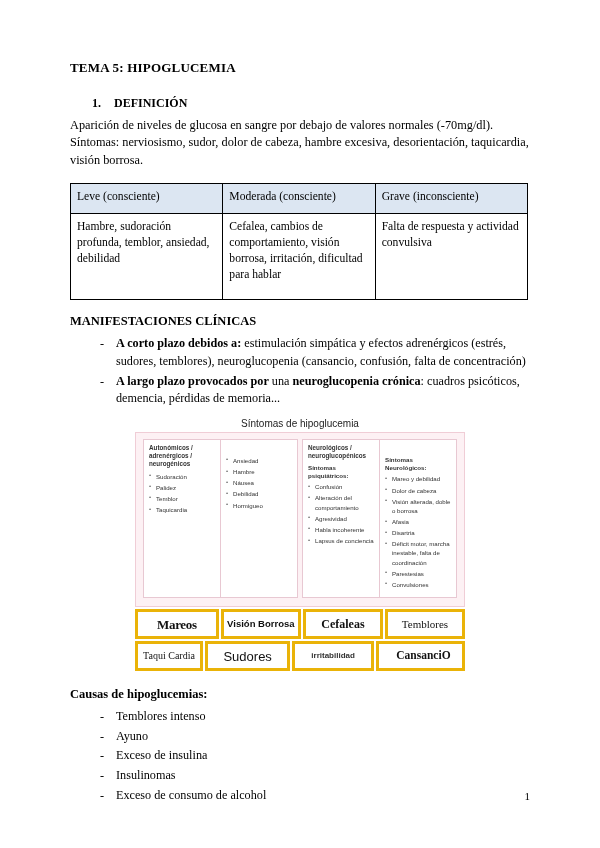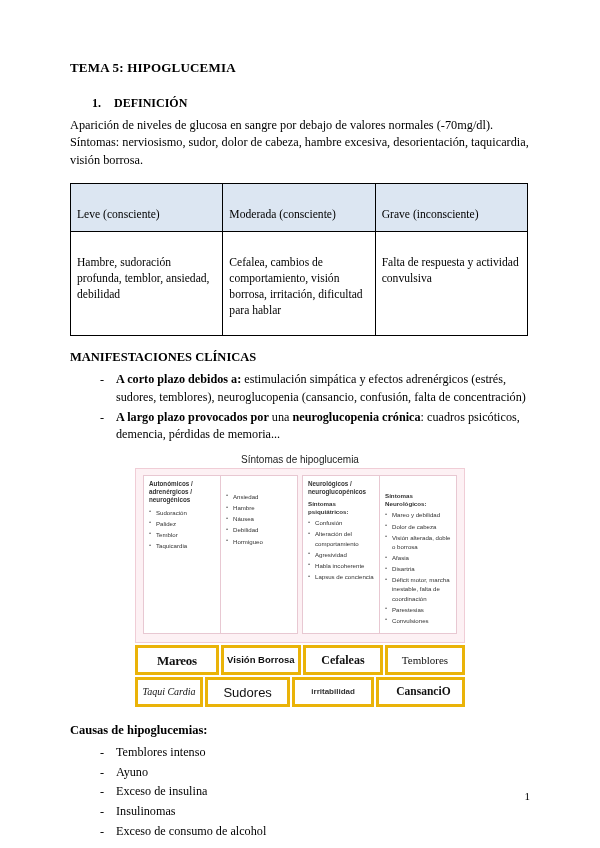--- a/index.html
+++ b/index.html
@@ -47,21 +47,21 @@
   }
   table.tbl {
     border-collapse: collapse;
     width: 458px;
     margin-top: 14px;
     margin-bottom: 14px;
     table-layout: fixed;
   }
   table.tbl th, table.tbl td {
     border: 1px solid #000000;
-    padding: 23px 6px 6px 6px;
+    padding: 5px 6px 6px 6px;
     font-size: 11.6px;
     line-height: 1.36;
     vertical-align: top;
     text-align: left;
     font-weight: normal;
   }
   table.tbl thead th {
     background: #dce6f2;
     height: 18px;
   }
@@ -192,21 +192,21 @@
     overflow: hidden;
     box-sizing: border-box;
     text-align: center;
     line-height: 1.0;
     color: #111;
   }
   .w-mareos { flex: 1.05; font-family: "Liberation Serif", serif; font-weight: bold; font-size: 13px; letter-spacing: -0.3px; }
   .w-vision { flex: 1.0; font-family: "Liberation Sans", sans-serif; font-size: 9.5px; font-weight: bold; line-height: 1.05; }
   .w-cefaleas { flex: 1.0; font-family: "Liberation Serif", serif; font-size: 12px; font-weight: bold; }
   .w-temblores { flex: 1.0; font-family: "Liberation Serif", serif; font-size: 11px; }
-  .w-taqui { flex: 0.82; font-family: "Liberation Serif", serif; font-style: italic; font-size: 10px; line-height: 1.05; }
+  .w-taqui { flex: 0.82; font-family: "Liberation Serif", serif; font-size: 10px; line-height: 1.05; }
   .w-sudores { flex: 1.05; font-family: "Liberation Sans", sans-serif; font-size: 13px; }
   .w-irritab { flex: 1.0; font-family: "Liberation Sans", sans-serif; font-size: 8px; font-weight: bold; color: #333; }
   .w-cansancio { flex: 1.02; font-family: "Liberation Serif", serif; font-size: 11.5px; font-weight: bold; padding-left: 6px; }
   .stack { display: flex; flex-direction: column; align-items: center; justify-content: center; }
 
   .page-number {
     position: absolute;
     right: 70px;
     bottom: 46px;
     font-size: 11px;

